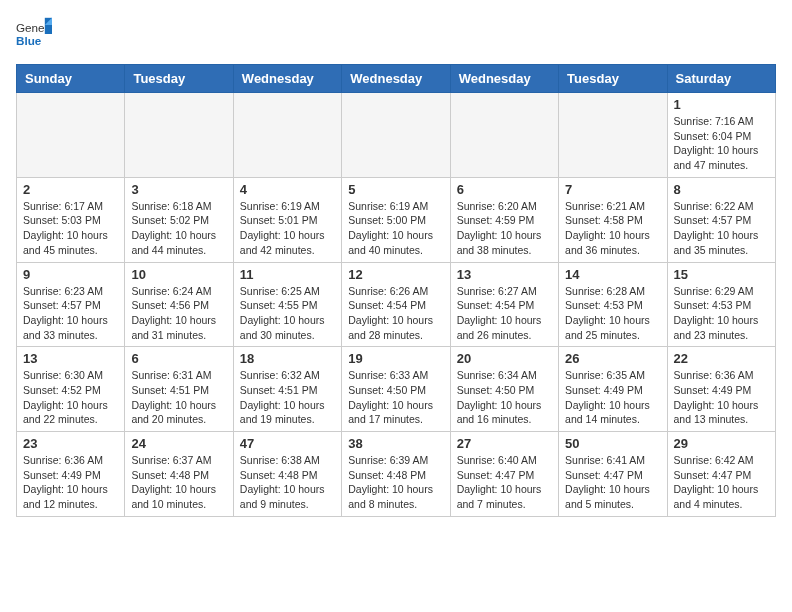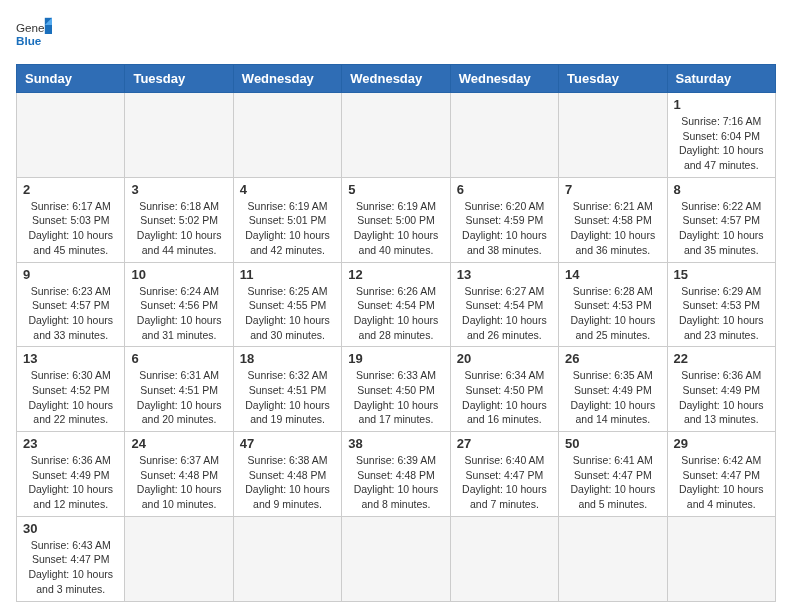--- a/index.html
+++ b/index.html
@@ -67,21 +67,20 @@
       font-size: 13px;
       font-weight: bold;
       color: #333;
       display: block;
       margin-bottom: 2px;
     }
     .day-info {
       font-size: 10.5px;
       color: #333;
       line-height: 1.4;
-      text-align: center;
     }
     .week-row td {
       height: 75px;
     }
   </style>
 </head>
 <body>
 
 <div class="header-area">
   <div class="logo">
@@ -236,26 +235,14 @@
         </td>
         <td>
           <span class="day-number">50</span>
           <div class="day-info">Sunrise: 6:41 AM<br>Sunset: 4:47 PM<br>Daylight: 10 hours and 5 minutes.</div>
         </td>
         <td>
           <span class="day-number">29</span>
           <div class="day-info">Sunrise: 6:42 AM<br>Sunset: 4:47 PM<br>Daylight: 10 hours and 4 minutes.</div>
         </td>
       </tr>
-      <tr class="week-row">
-        <td>
-          <span class="day-number">30</span>
-          <div class="day-info">Sunrise: 6:43 AM<br>Sunset: 4:47 PM<br>Daylight: 10 hours and 3 minutes.</div>
-        </td>
-        <td class="empty"></td>
-        <td class="empty"></td>
-        <td class="empty"></td>
-        <td class="empty"></td>
-        <td class="empty"></td>
-        <td class="empty"></td>
-      </tr>
     </tbody>
 </table>
 
 </body></html>

